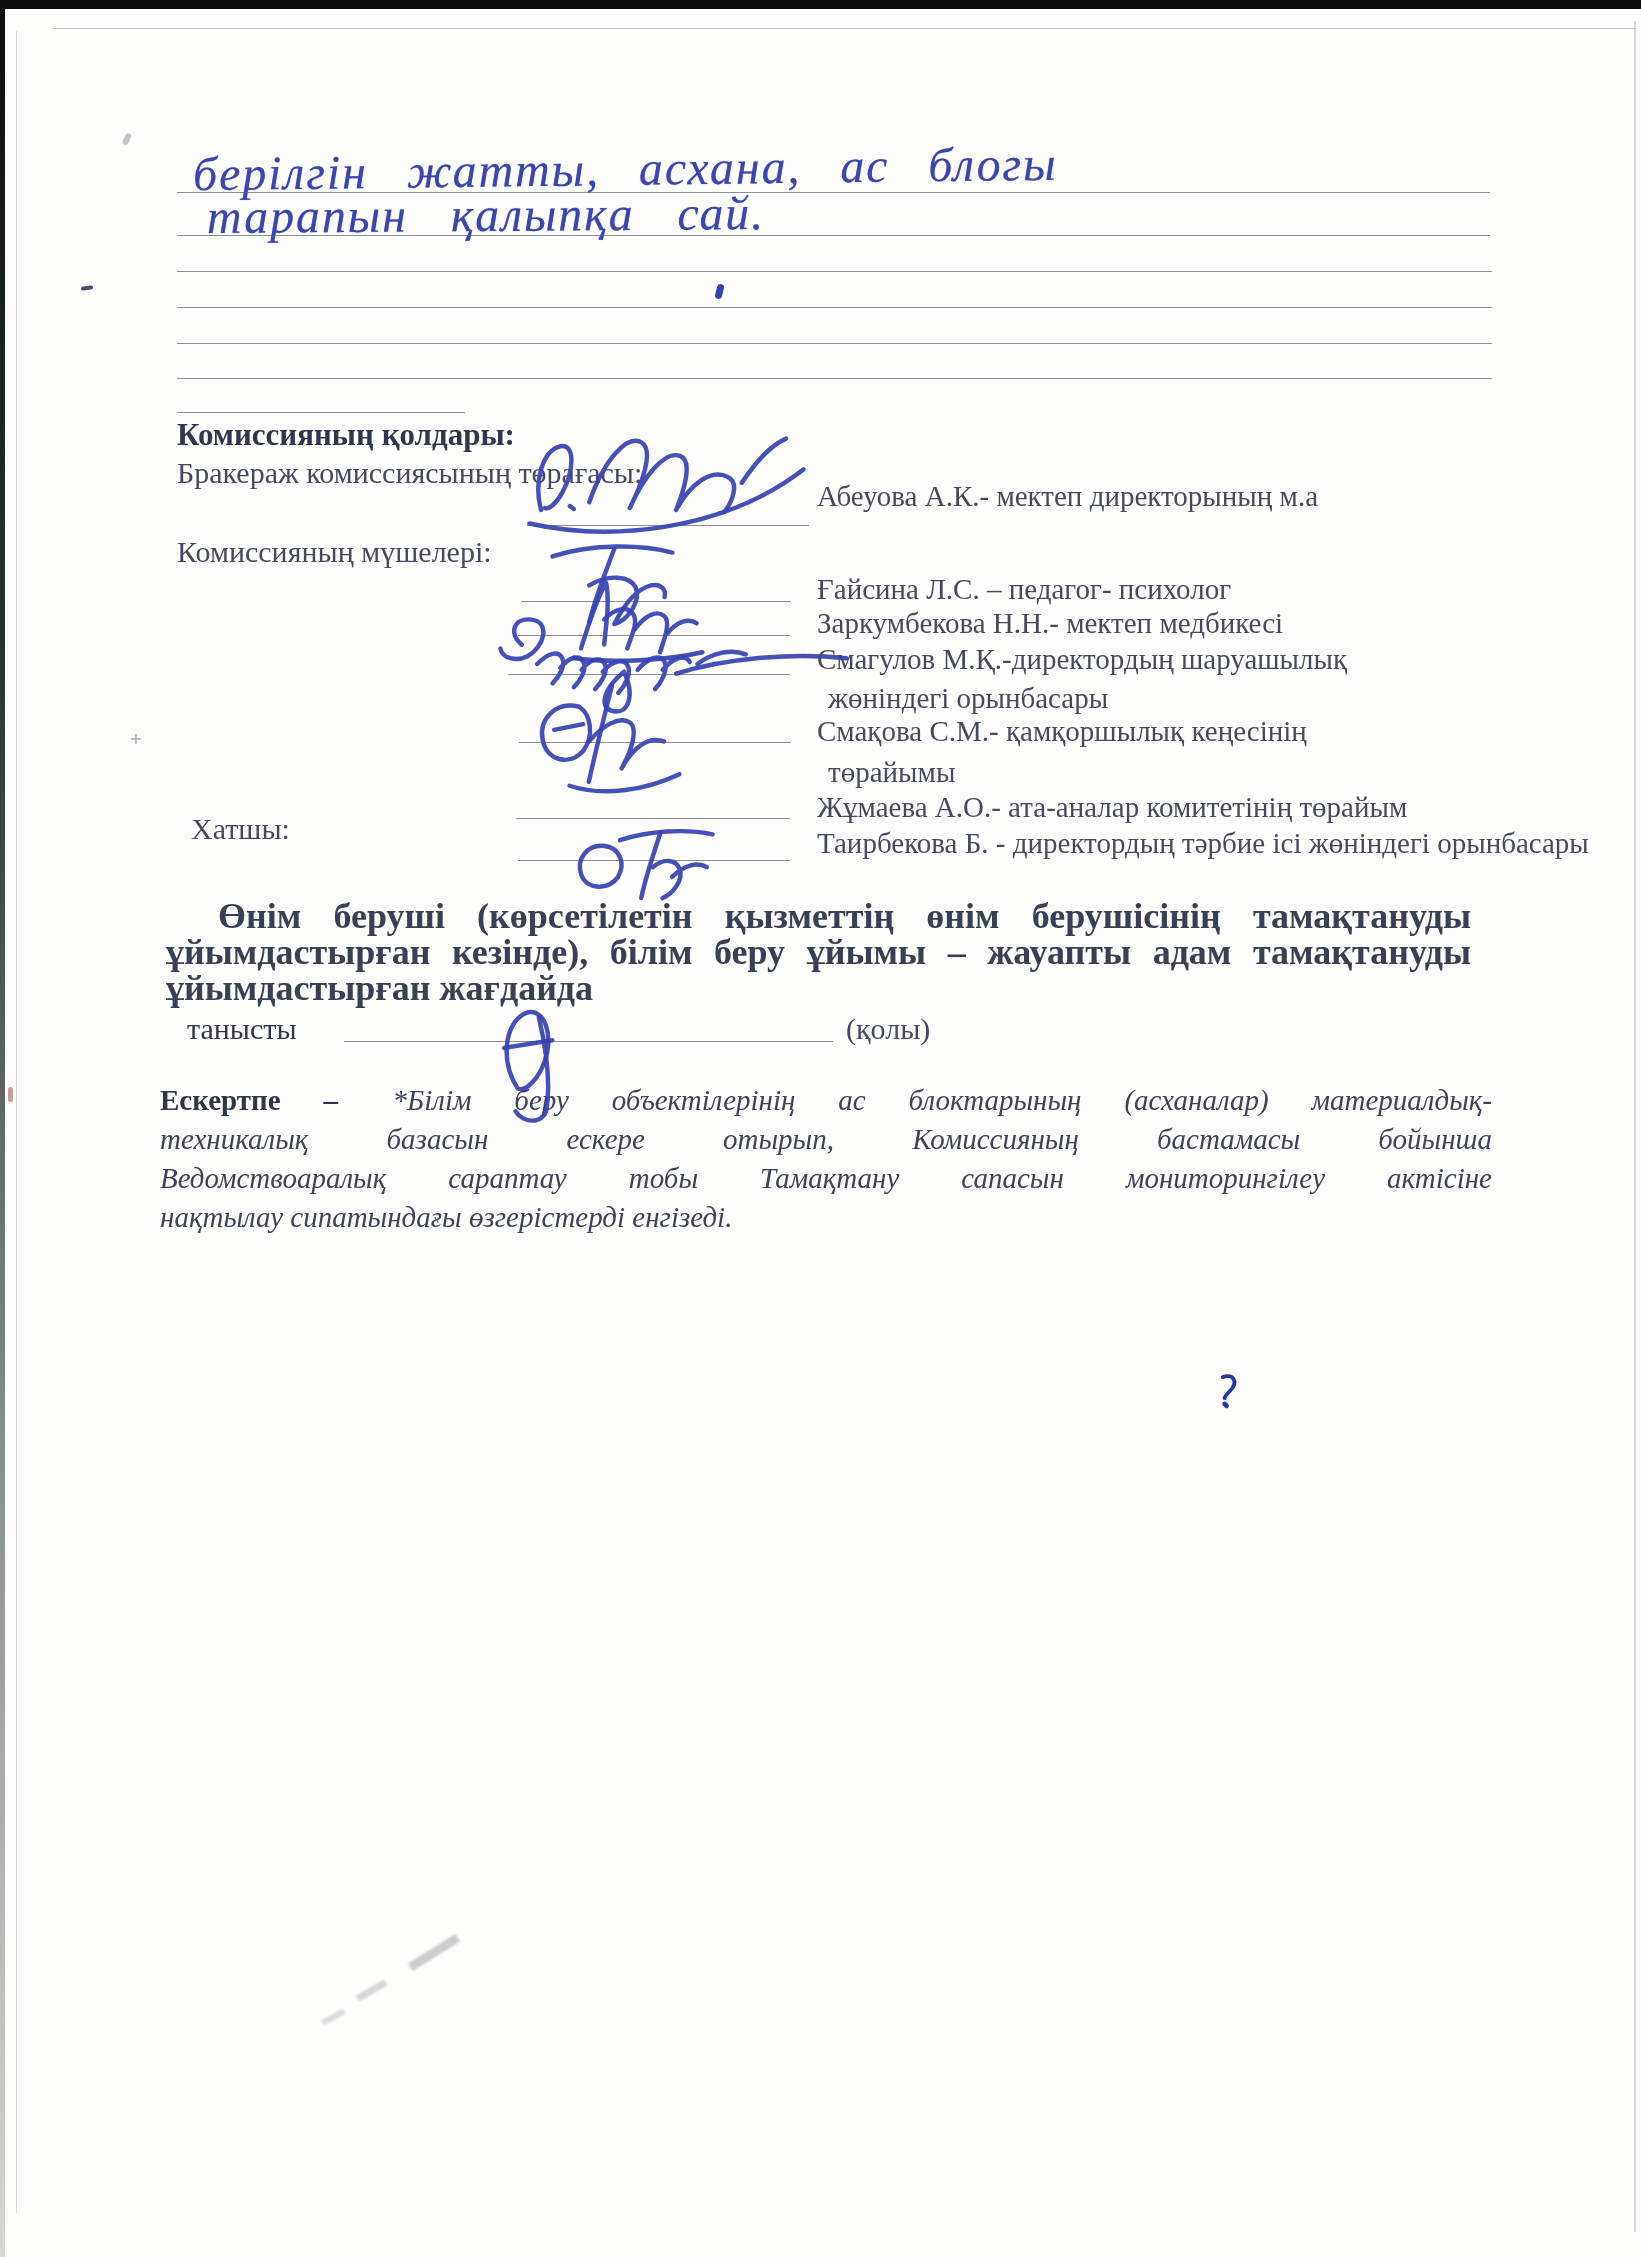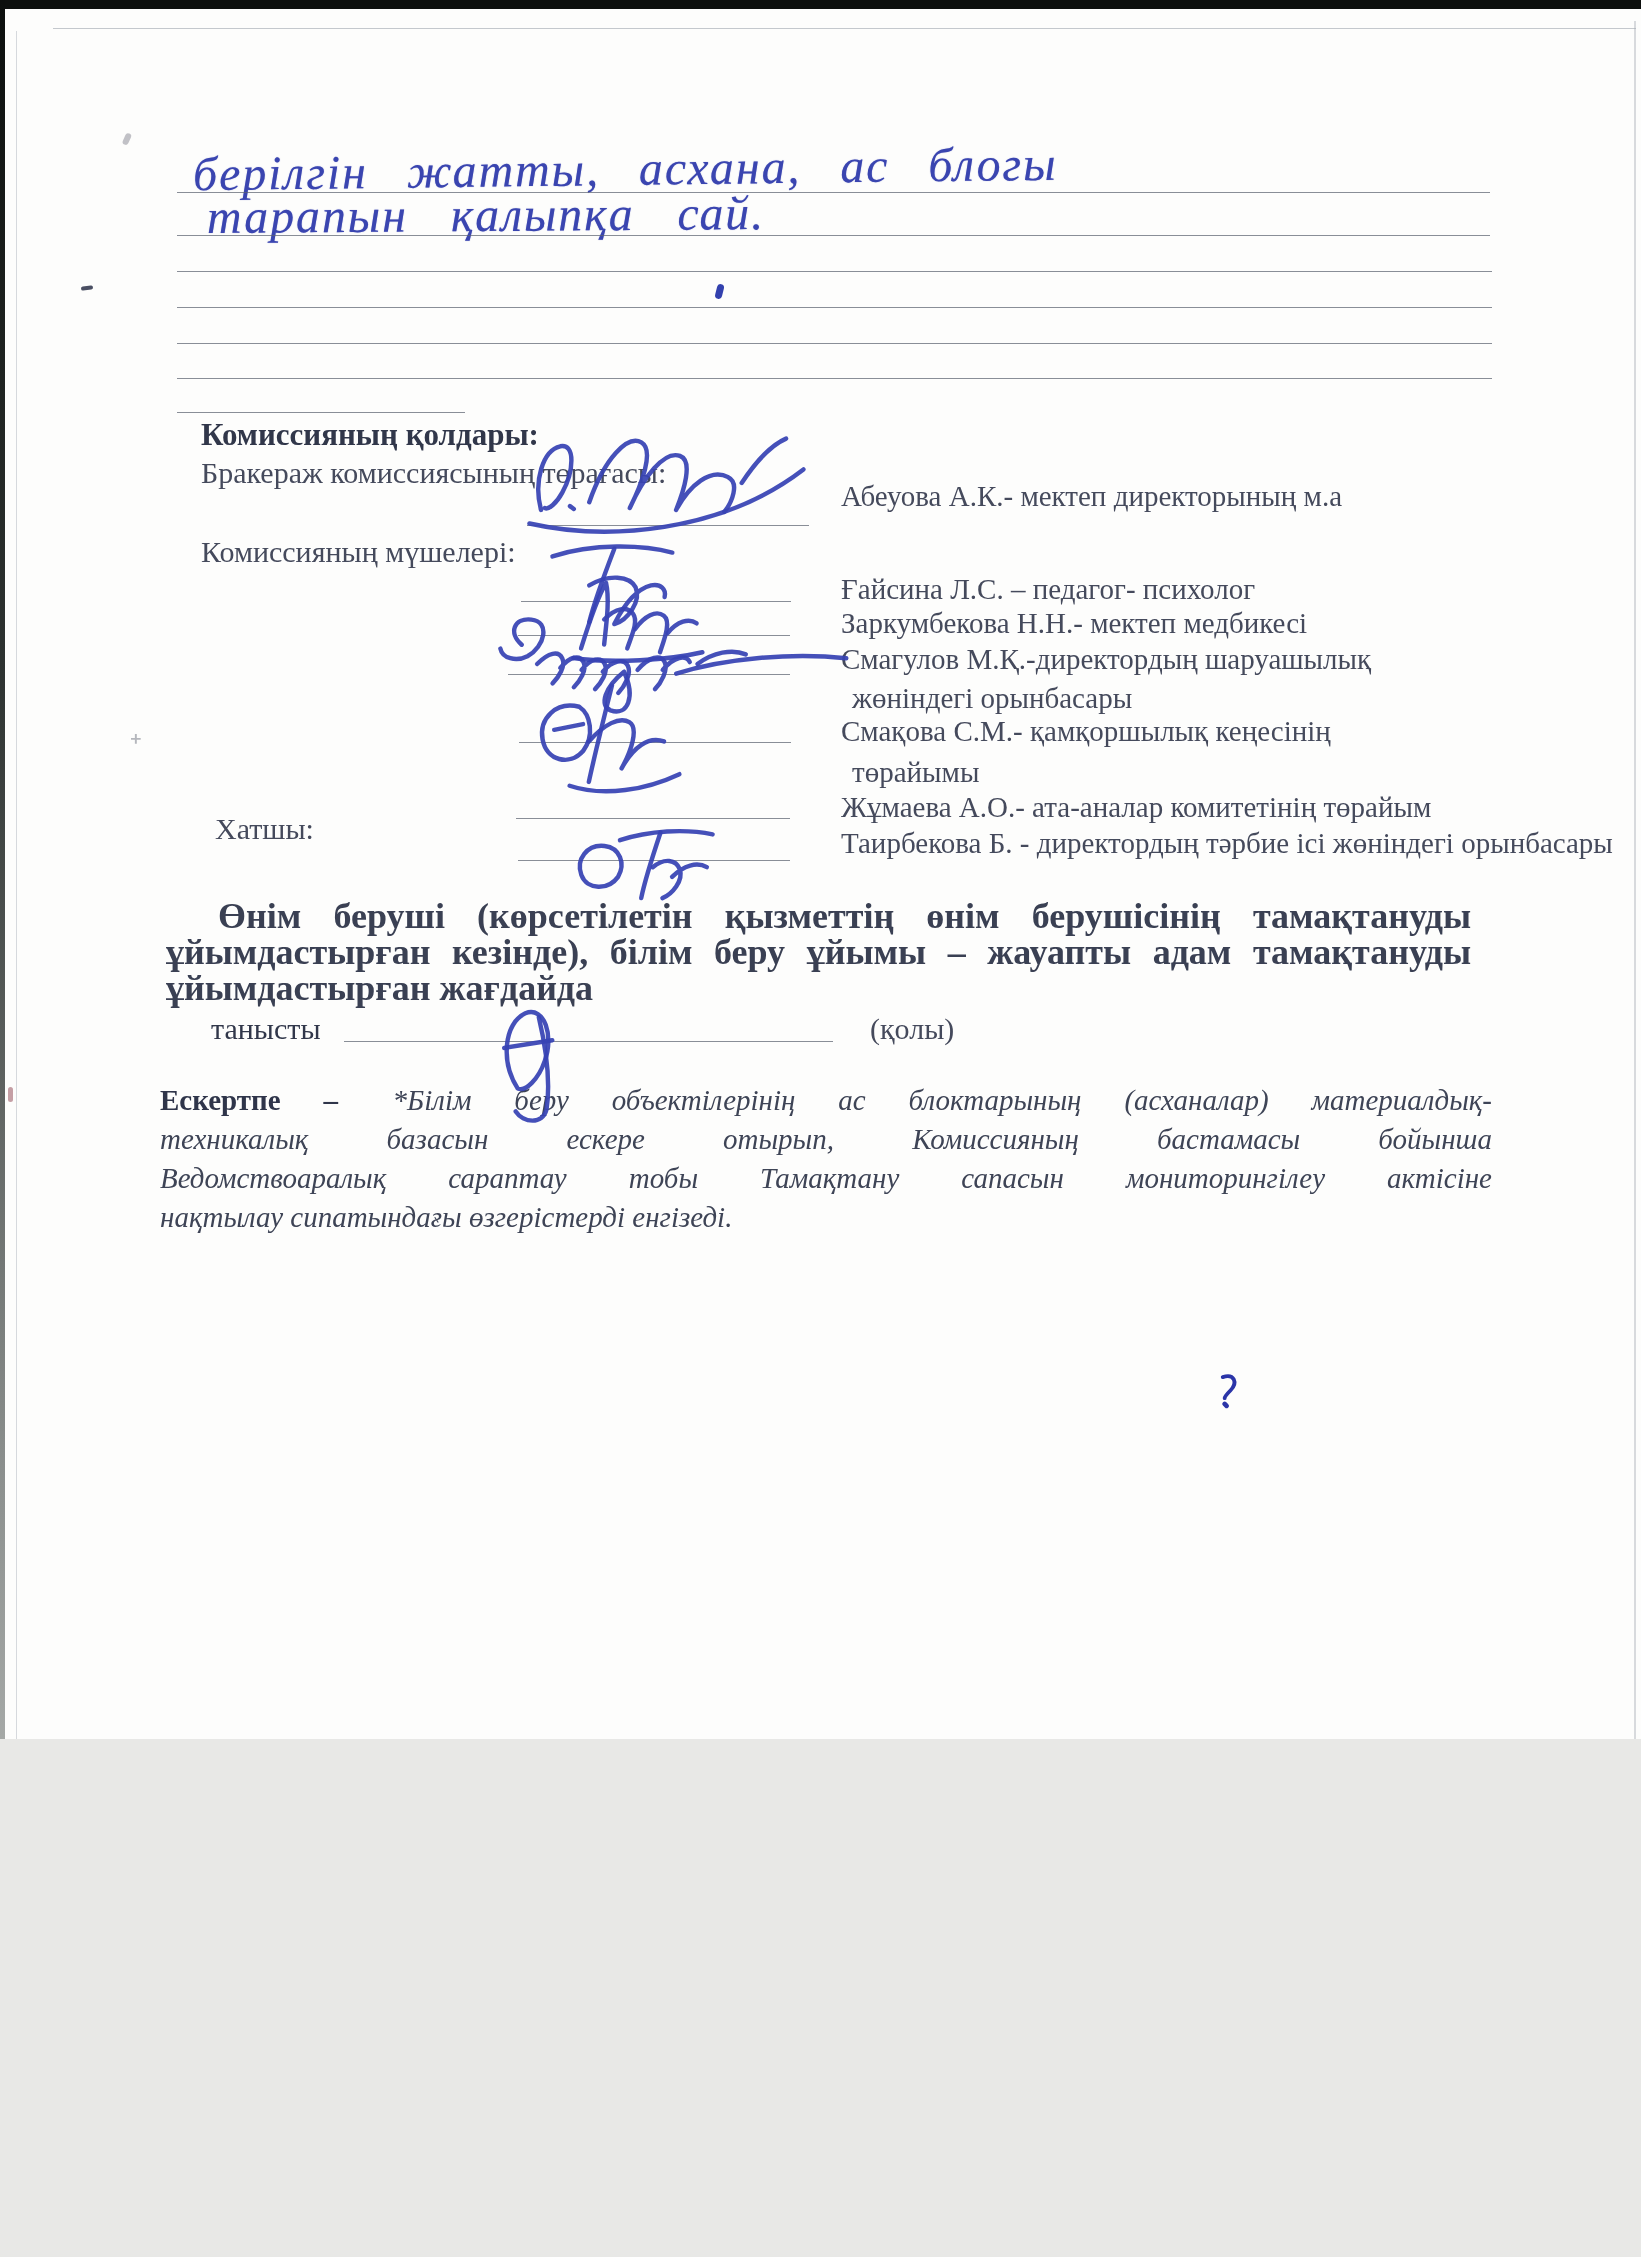--- a/index.html
+++ b/index.html
@@ -1,32 +1,32 @@
 <!DOCTYPE html>
 <html><head>
 <meta charset="utf-8">
 <style>
   html,body{margin:0;padding:0;background:#e8e8e6;}
   .page{
-    position:relative;width:1641px;height:1739px;margin:0 auto;
+    position:relative;width:1641px;height:2257px;margin:0 auto;
     background:#fdfdfc;overflow:hidden;
     font-family:"Liberation Serif","DejaVu Serif",serif;
     color:#434859;
   }
   
   .edge-top{position:absolute;left:0;top:0;width:1641px;height:8.7px;background:#0d100e;}
   .edge-left{position:absolute;left:0;top:0;width:4.8px;height:2257px;
     background:linear-gradient(#0c0f0d 0%,#2e3331 30%,#8b8f8d 65%,#d6d8d6 100%);}
   .edge-line-top{position:absolute;left:53px;top:28px;width:1583px;height:0;
     border-top:1.9px solid rgba(150,156,165,.55);}
   .edge-line-left{position:absolute;left:16.4px;top:31px;width:1px;height:2182px;background:rgba(176,181,189,.5);}
   .edge-line-right{position:absolute;left:1634px;top:21px;width:1.9px;height:2211px;background:rgba(170,175,183,.45);}
 
   .rule{position:absolute;height:0;border-top:1.9px solid rgba(92,98,112,.72);}
-  .t{position:absolute;font-size:29px;line-height:1.15;color:#454a5c;white-space:nowrap;margin-left:24px;}
+  .t{position:absolute;font-size:29px;line-height:1.15;color:#454a5c;white-space:nowrap;}
   .t31{font-size:30px;}
   .bold{font-weight:bold;color:#31374a;}
   .hw{
     position:absolute;font-style:italic;font-size:48px;letter-spacing:1.9px;
     color:#3a45b0;white-space:nowrap;text-shadow:0 0 1px rgba(58,69,176,.55);
     font-family:"Liberation Serif","DejaVu Serif",serif;
   }
   .sig{position:absolute;z-index:5;}
   .sig path{fill:none;stroke:#3743b4;stroke-width:4.6;stroke-linecap:round;stroke-linejoin:round;opacity:.93;}
   .para{position:absolute;left:166px;top:898px;width:1305px;font-size:36px;font-weight:bold;color:#3a4053;}

